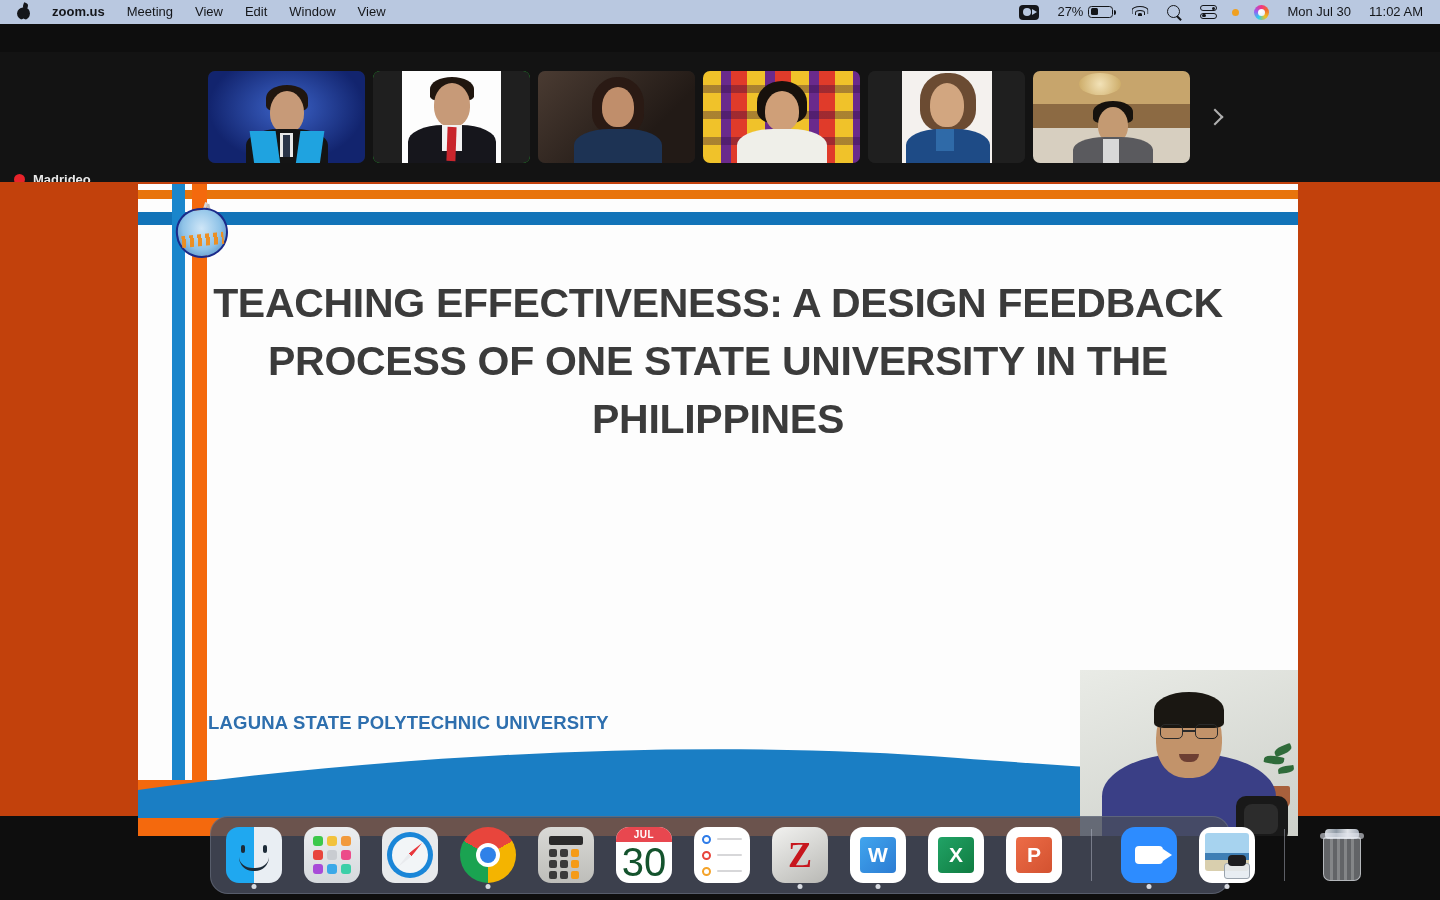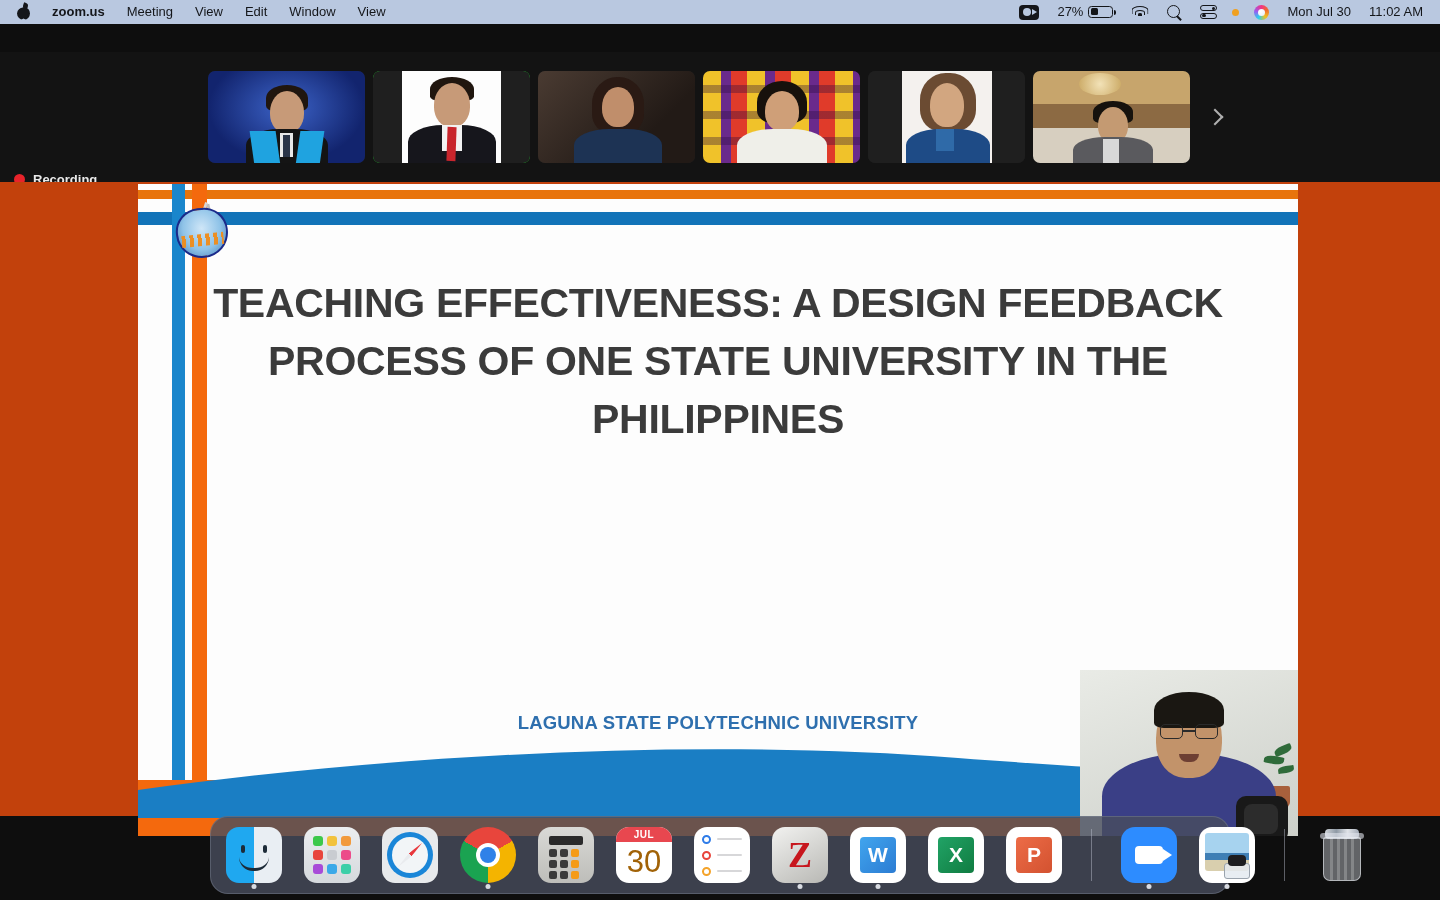--- a/index.html
+++ b/index.html
@@ -166,21 +166,21 @@
     font-size:41px;
     line-height:1.42;
     color:#3b3b3b;
     letter-spacing:-0.3px;
   }
   #slide-authors{
     position:absolute;left:70px;top:442px;width:1020px;text-align:center;
     font-weight:bold;font-size:25px;line-height:1.38;color:#1c3f77;
   }
   #slide-univ{
-    position:absolute;left:70px;top:528px;width:1020px;text-align:center;
+    position:absolute;left:70px;top:528px;width:1020px;
     font-weight:bold;font-size:18.5px;color:#2e6fae;letter-spacing:0.2px;
   }
   #slide-city{
     position:absolute;left:70px;top:553px;width:1020px;text-align:center;
     font-weight:bold;font-size:18.5px;color:#2e6fae;
   }
   .wave-wrap{position:absolute;left:0;bottom:0;width:100%;height:120px;overflow:hidden;}
   .wave-orange{position:absolute;left:0;bottom:0;width:100%;height:56px;background:#f4690d;}
   .wave-blue{position:absolute;left:0;bottom:18px;width:100%;height:90px;}
   .band-blue-bottomstrip{position:absolute;left:0;bottom:0;width:100%;height:7px;background:#f4690d;}
@@ -247,21 +247,21 @@
   .ic-chrome::before{content:"";position:absolute;left:20px;top:20px;width:16px;height:16px;border-radius:50%;background:#2f81e8;z-index:2;}
   
   .ic-calc{background:linear-gradient(180deg,#d9d9d6,#bdbdb9);padding:7px;}
   .ic-calc .scr{position:absolute;left:11px;top:9px;width:34px;height:9px;background:#2a2a2a;border-radius:2px;}
   .ic-calc .keys{position:absolute;left:11px;top:22px;display:grid;grid-template-columns:repeat(3,8px);grid-auto-rows:8px;gap:3px;}
   .ic-calc .keys span{background:#3a3a3a;border-radius:2px;}
   .ic-calc .keys span.o{background:#f59b17;}
   
   .ic-cal{background:#fff;}
   .ic-cal .top{position:absolute;left:0;top:0;width:100%;height:15px;background:#e8474f;color:#fff;font-size:10px;font-weight:bold;display:flex;align-items:center;justify-content:center;letter-spacing:.6px;}
-  .ic-cal .day{position:absolute;left:0;top:14px;width:100%;height:42px;display:flex;align-items:center;justify-content:center;font-size:31px;color:#a16207;}
+  .ic-cal .day{position:absolute;left:0;top:14px;width:100%;height:42px;display:flex;align-items:center;justify-content:center;font-size:40px;color:#14532d;}
   
   .ic-rem{background:#fff;padding:10px 8px;display:flex;flex-direction:column;justify-content:center;gap:7px;}
   .ic-rem .row{display:flex;align-items:center;gap:6px;}
   .ic-rem .row i{width:9px;height:9px;border-radius:50%;border:2.2px solid;}
   .ic-rem .row u{flex:1;height:2.6px;background:#d7d7d9;border-radius:2px;}
   
   .ic-zot{background:linear-gradient(150deg,#f2f2f0,#b8b8b4);display:flex;align-items:center;justify-content:center;
      font-weight:bold;font-size:36px;color:#c7161d;font-family:"Liberation Serif",serif;}
   
   .ic-off{background:#fff;display:flex;align-items:center;justify-content:center;}
@@ -419,21 +419,21 @@
       </div>
     </div>
 
     <div class="nextbtn">
       <span class="chev"></span>
     </div>
   </div>
 
   <div id="recording">
     <span class="rec-dot"></span>
-    <span id="rec-label">Recording</span>
+    <span id="rec-label">Madrideo</span>
   </div>
 
   <div id="stage">
     <div id="slide">
       <div class="band-orange-top"></div>
       <div class="band-blue-top"></div>
       <div class="bar-blue-v"></div>
       <div class="bar-orange-v"></div>
 
       <div class="logo">

